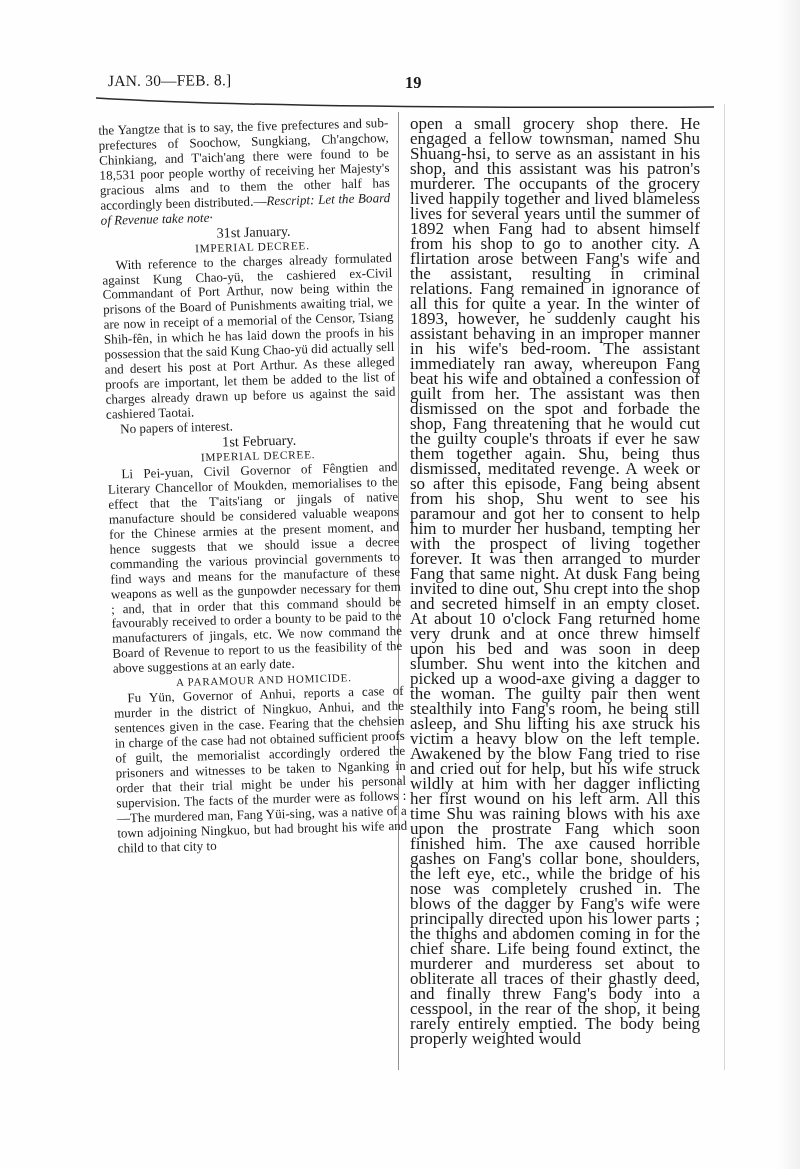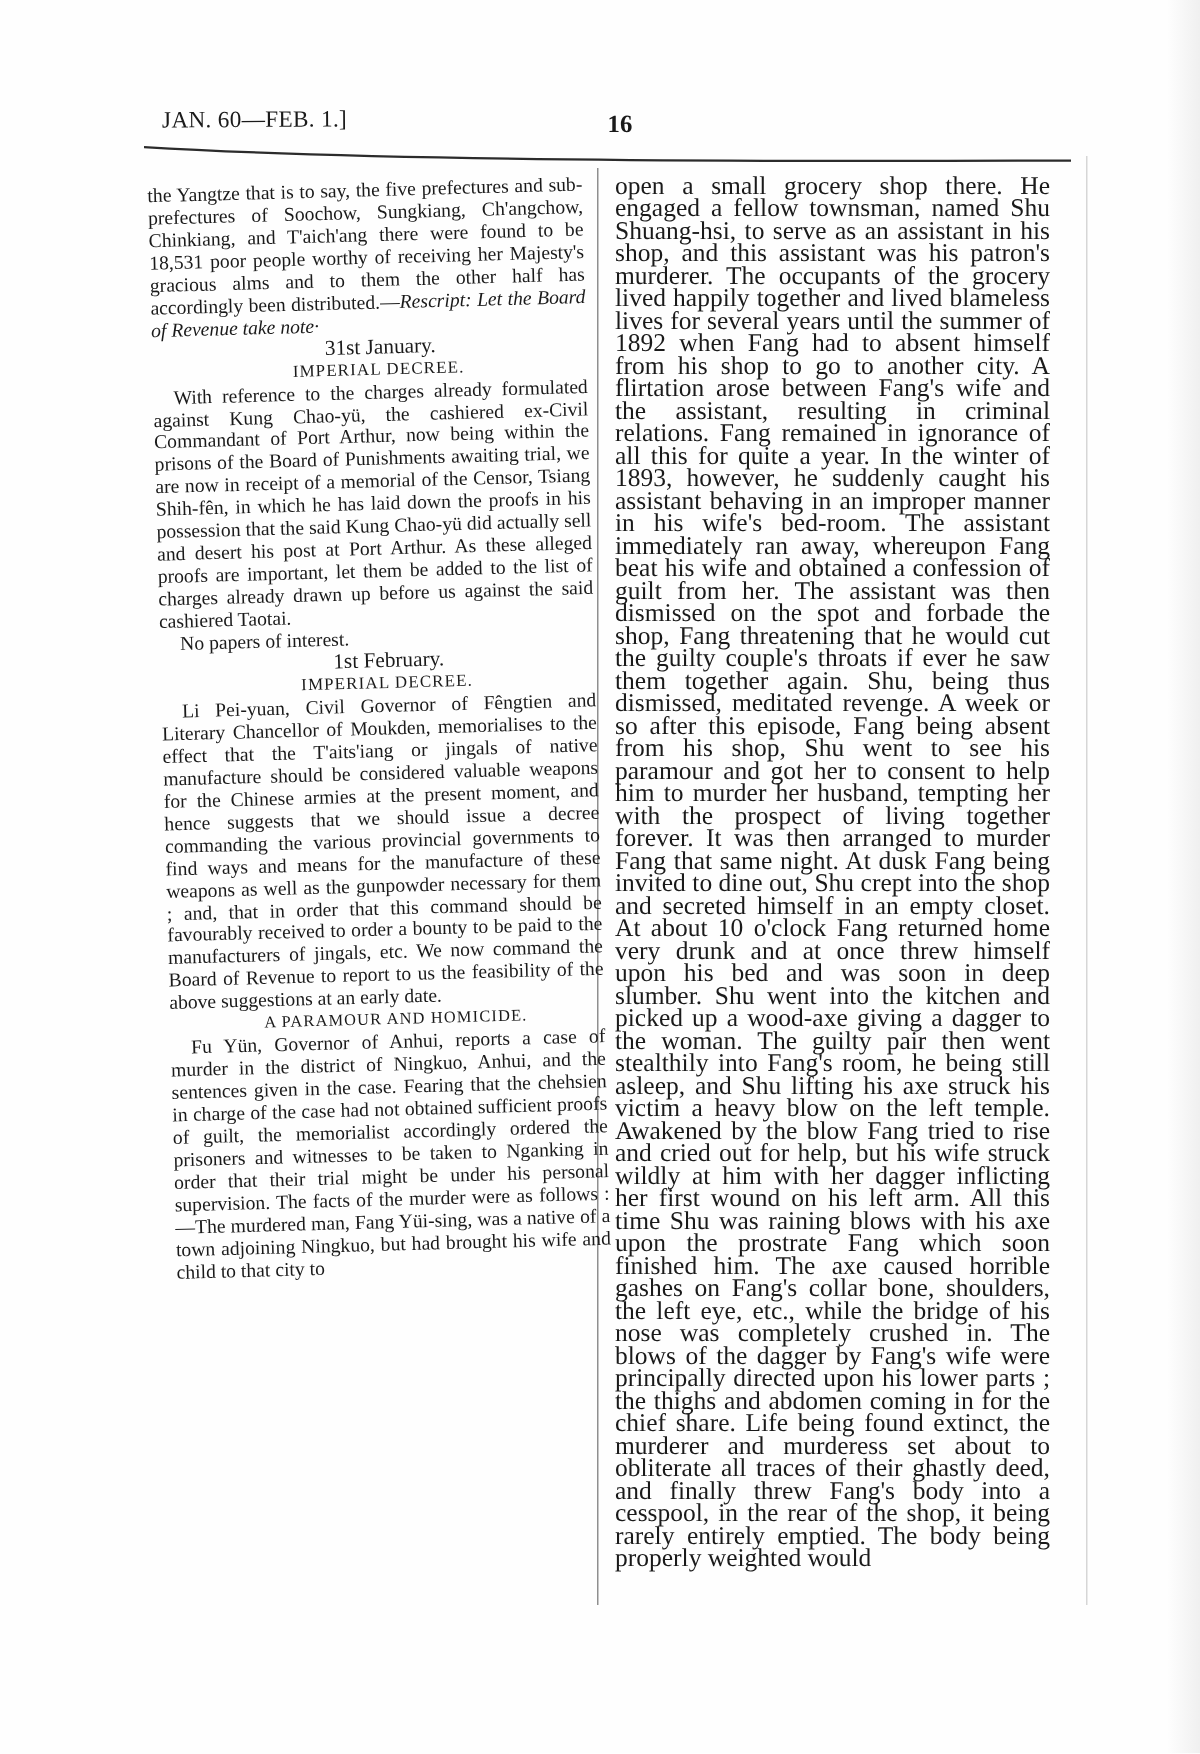--- a/index.html
+++ b/index.html
@@ -140,22 +140,22 @@
     background: #8c8c8c;
     opacity: 0.35;
   }
 </style>
 </head>
 <body>
 
 <div class="page">
 
   <div class="header-row">
-    <div class="header-label">JAN. 60—FEB. 1.]</div>
-    <div class="page-number">16</div>
+    <div class="header-label">JAN. 30—FEB. 8.]</div>
+    <div class="page-number">19</div>
   </div>
 
   <div class="header-rule">
     <svg width="618" height="14" viewBox="0 0 618 14" aria-hidden="true">
       <path d="M0 2 Q 180 13 618 11" stroke="#2b2b2b" stroke-width="1.5" fill="none"></path>
     </svg>
   </div>
 
   <div class="col-divider"></div>
 

